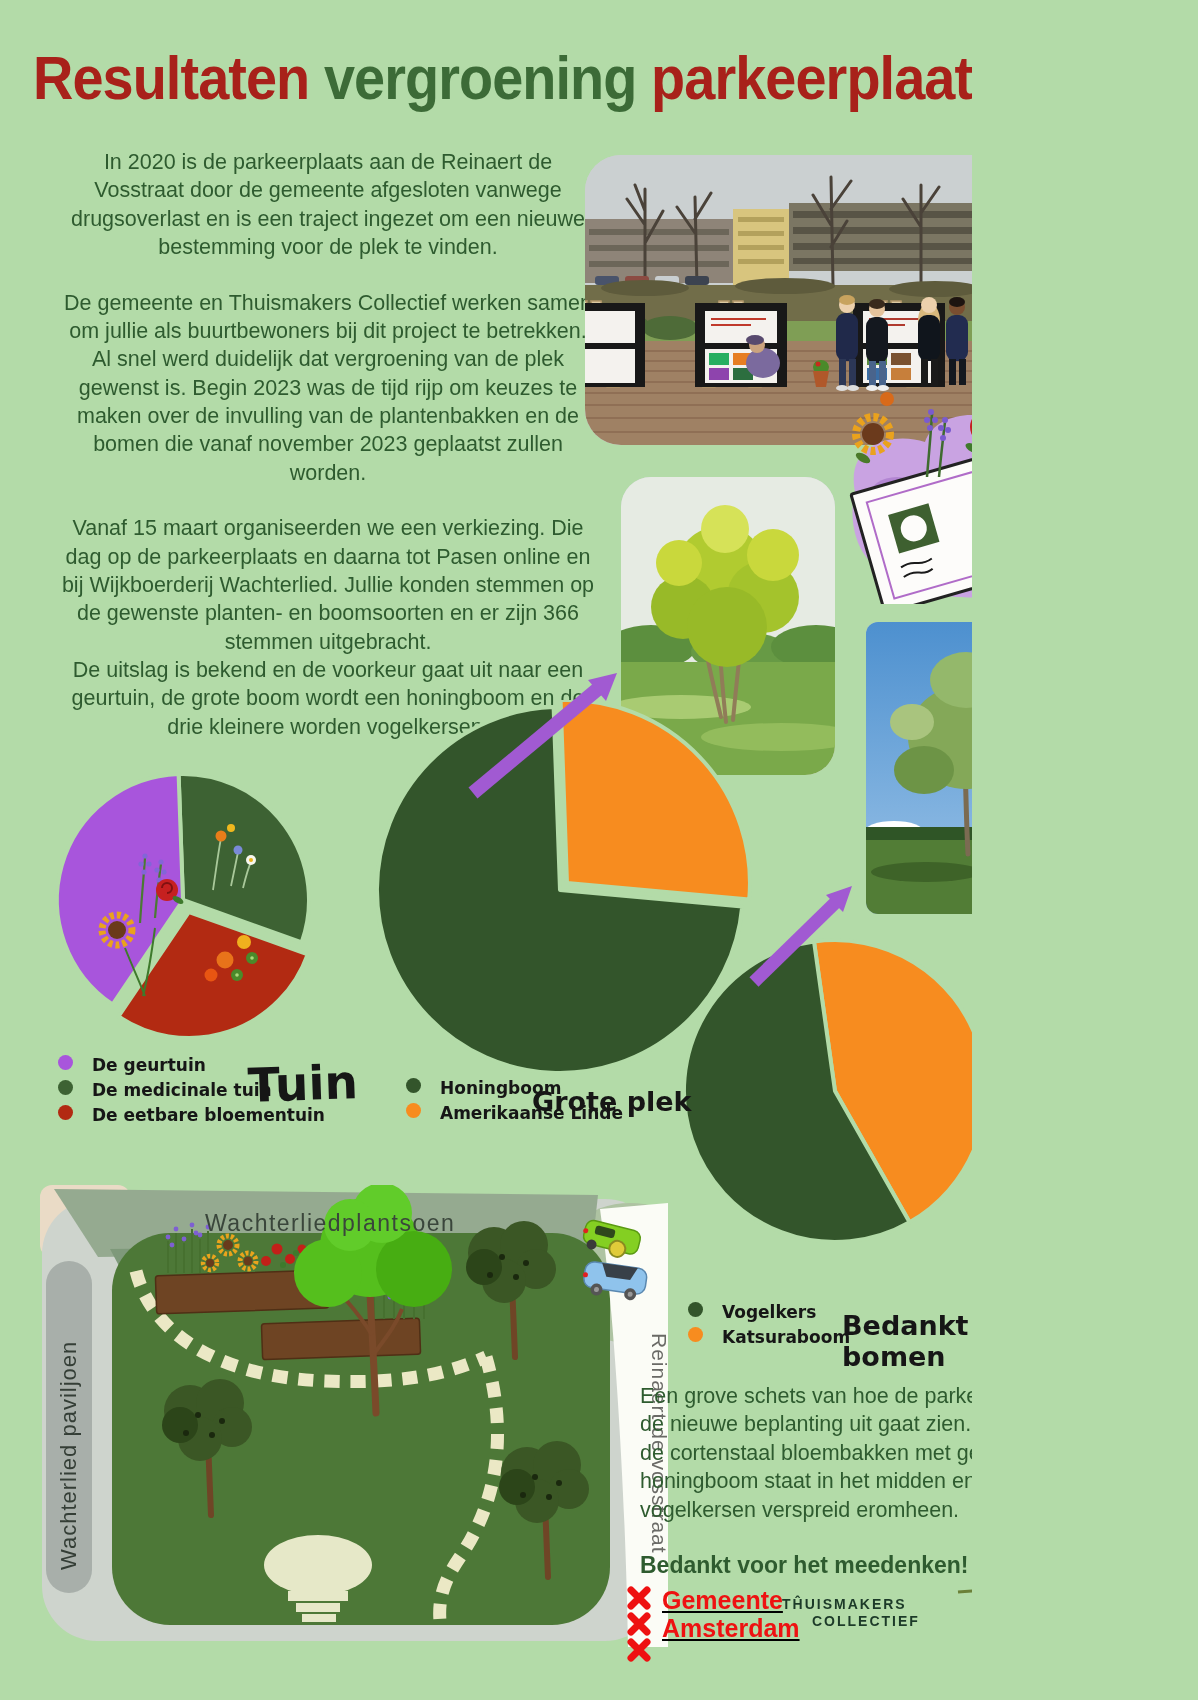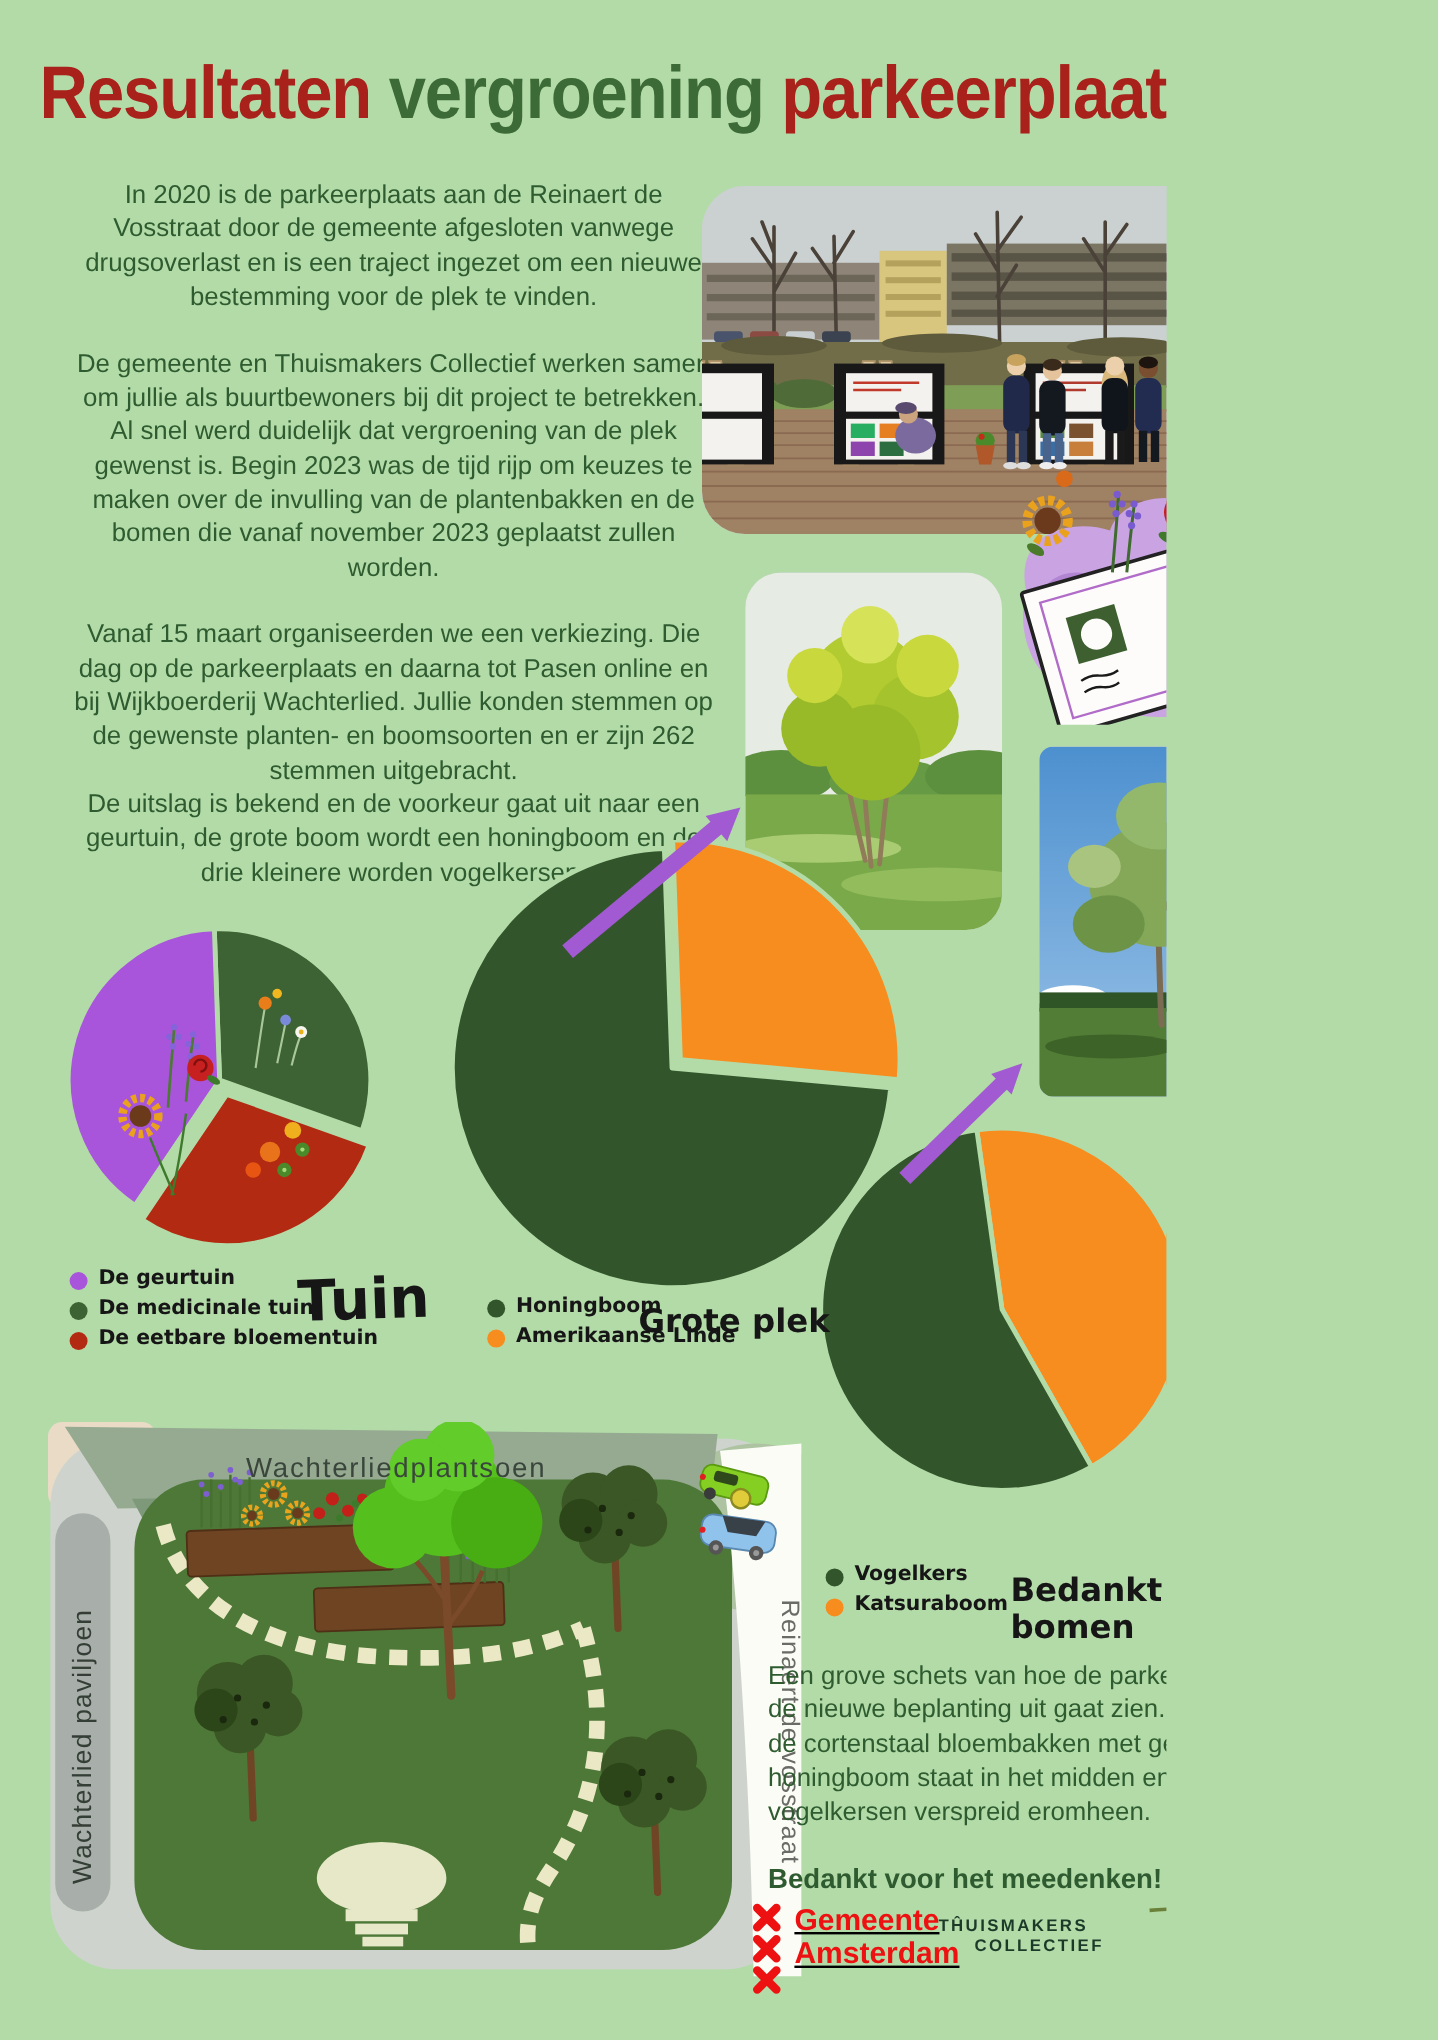--- a/index.html
+++ b/index.html
@@ -20,21 +20,21 @@
   #outro p{margin:0;}
   #thanks{left:640px;top:1552px;font-size:23px;font-weight:700;color:var(--body,#2e5b2f);}
   
   .photo{overflow:hidden;background:#ccd1d2;}
   #event-photo{left:585px;top:155px;width:478px;height:290px;border-radius:36px;}
   #tree-photo-1{left:621px;top:477px;width:214px;height:298px;border-radius:30px;}
   #tree-photo-2{left:866px;top:622px;width:209px;height:292px;border-radius:12px;}
   #vote-illu{left:835px;top:372px;width:270px;height:232px;z-index:5;}
   svg{display:block;}
   
-  .legend-row{display:flex;align-items:flex-end;gap:9px;margin-bottom:5px;}
+  .legend-row{display:flex;align-items:flex-start;gap:19px;margin-bottom:5px;}
   .swatch{width:15px;height:15px;border-radius:50%;flex:0 0 auto;}
   .legend-label{font-size:17px;font-weight:700;color:var(--label,#161616);
                 font-family:"DejaVu Sans",sans-serif;}
   .chart-title{font-weight:700;color:var(--label,#161616);font-family:"DejaVu Sans",sans-serif;}
   #title-tuin{left:248px;top:1056px;font-size:47px;transform:rotate(-2deg);}
   #title-grote{left:532px;top:1086px;font-size:27px;}
   #title-kleine{left:842px;top:1310px;font-size:27px;}
   #legend0{left:58px;top:1055px;}
   #legend1{left:406px;top:1078px;}
   #legend2{left:688px;top:1302px;}
@@ -54,21 +54,21 @@
 
   <div id="title" class="abs">
     <span class="w1">Resultaten</span>
     <span class="w2">vergroening</span>
     <span class="w3">parkeerplaats</span>
   </div>
 
   <div id="intro" class="abs bodytext">
     <p>In 2020 is  de parkeerplaats aan de Reinaert de Vosstraat door de gemeente afgesloten vanwege drugsoverlast en is een traject ingezet om een nieuwe bestemming voor de plek te vinden.</p>
     <p>De gemeente en Thuismakers Collectief werken samen om jullie als buurtbewoners bij dit project te betrekken.  Al snel werd duidelijk dat vergroening van de plek gewenst is. Begin 2023 was de tijd rijp  om keuzes te maken over de invulling van de plantenbakken en de bomen die vanaf november 2023 geplaatst zullen worden.</p>
-    <p class="tight">Vanaf 15 maart organiseerden we een verkiezing. Die dag op de parkeerplaats en daarna tot Pasen online en bij Wijkboerderij Wachterlied. Jullie  konden stemmen op de gewenste planten- en boomsoorten en er zijn 262 stemmen uitgebracht.</p>
+    <p class="tight">Vanaf 15 maart organiseerden we een verkiezing. Die dag op de parkeerplaats en daarna tot Pasen online en bij Wijkboerderij Wachterlied. Jullie  konden stemmen op de gewenste planten- en boomsoorten en er zijn 366 stemmen uitgebracht.</p>
     <p class="tight">De uitslag is bekend en de voorkeur gaat uit naar een geurtuin, de grote boom wordt een honingboom en de drie kleinere worden vogelkersen.</p>
   </div>
 
   <div id="event-photo" class="abs photo">
     <svg viewBox="0 0 478 290" width="478" height="290">
       <rect width="478" height="290" fill="#cbd0d1"></rect>
       <g>
         <rect x="0" y="64" width="148" height="64" fill="#8e8478"></rect>
         <rect x="4" y="74" width="140" height="6" fill="#6c6659"></rect>
           <rect x="4" y="90" width="140" height="6" fill="#6c6659"></rect>

